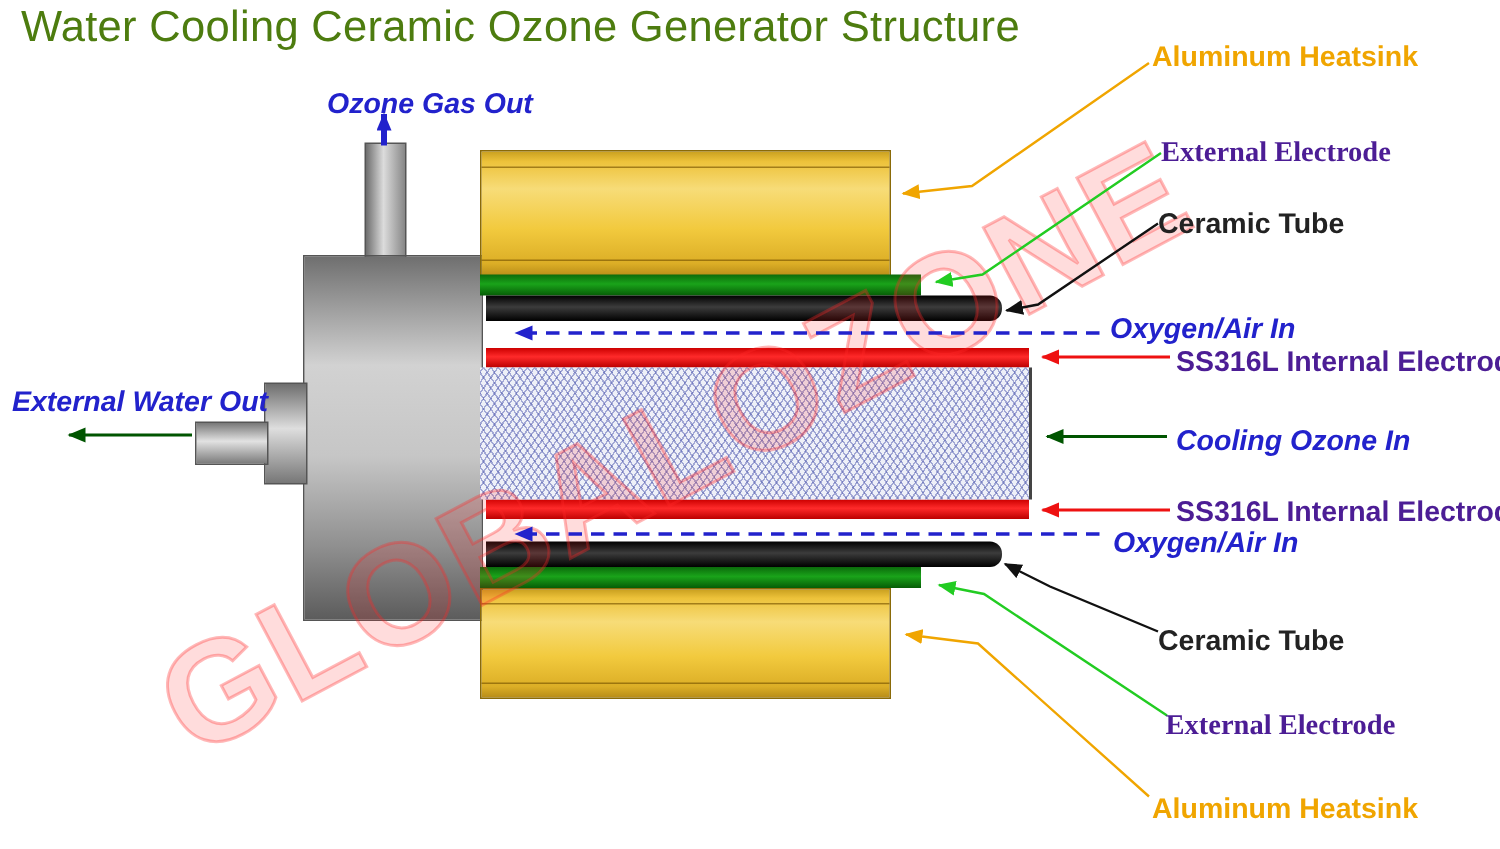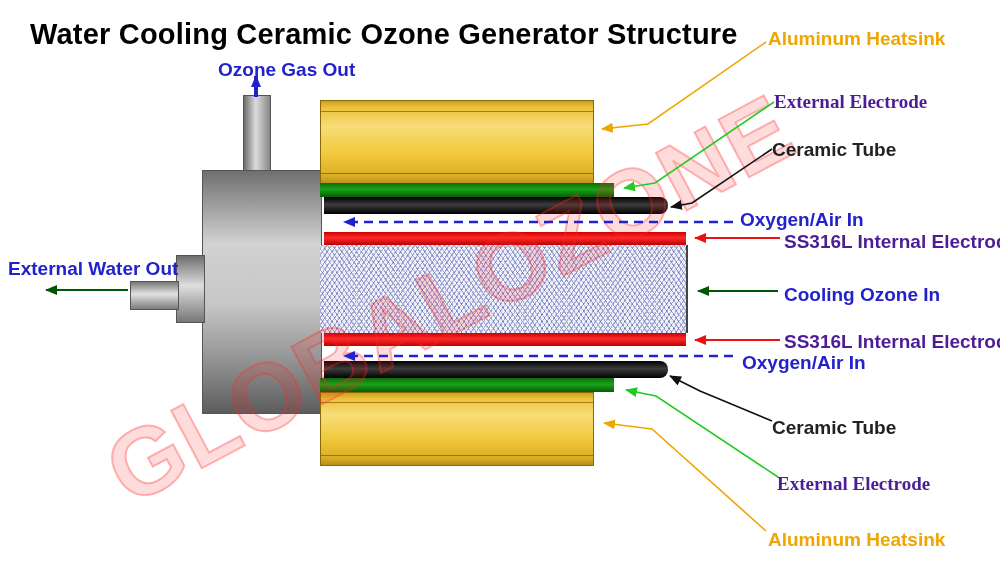--- a/index.html
+++ b/index.html
@@ -1,22 +1,22 @@
 <!DOCTYPE html>
 <html><head>
 <meta charset="utf-8">
 <style>
   html,body{margin:0;padding:0;background:#ffffff;}
   .canvas{
     position:relative;width:1000px;height:566px;background:#ffffff;overflow:hidden;
     font-family:"Liberation Sans",sans-serif;
   }
   .title{
-    position:absolute;left:14px;top:2px;margin:16px;
-    font-size:29px;font-weight:bold;color:#000000;letter-spacing:0.2px;
+    position:absolute;left:14px;top:2px;margin:0;
+    font-size:29px;font-weight:normal;color:#4d7c0f;letter-spacing:0.2px;
     z-index:7;white-space:nowrap;
   }
   .part{position:absolute;z-index:2;}
   
   .body{
     left:202px;top:170px;width:118px;height:242px;
     background:linear-gradient(180deg,#6f6f6f 0%,#d2d2d2 30%,#c6c6c6 55%,#8f8f8f 80%,#5c5c5c 100%);
     border:1px solid #555;
   }
   .pipe{
@@ -88,21 +88,21 @@
     position:absolute;left:333px;top:265px;z-index:5;
     font-size:23px;color:rgba(140,146,158,0.9);letter-spacing:0.5px;
     pointer-events:none;white-space:nowrap;
   }
   
   .overlay{position:absolute;left:0;top:0;z-index:6;pointer-events:none;}
   
   .lbl{
     position:absolute;z-index:7;font-size:19px;font-weight:bold;white-space:nowrap;
   }
-  .c-blue{color:#2222cc;}
+  .c-blue{color:#2222cc;font-style:italic;}
   .c-orange{color:#f0a500;}
   .c-green{color:#4c1d95;font-family:Liberation Serif, serif;}
   .c-red{color:#4c1d95;}
   .c-black{color:#222222;}
 </style>
 </head>
 <body>
 
 <div class="canvas">
 

